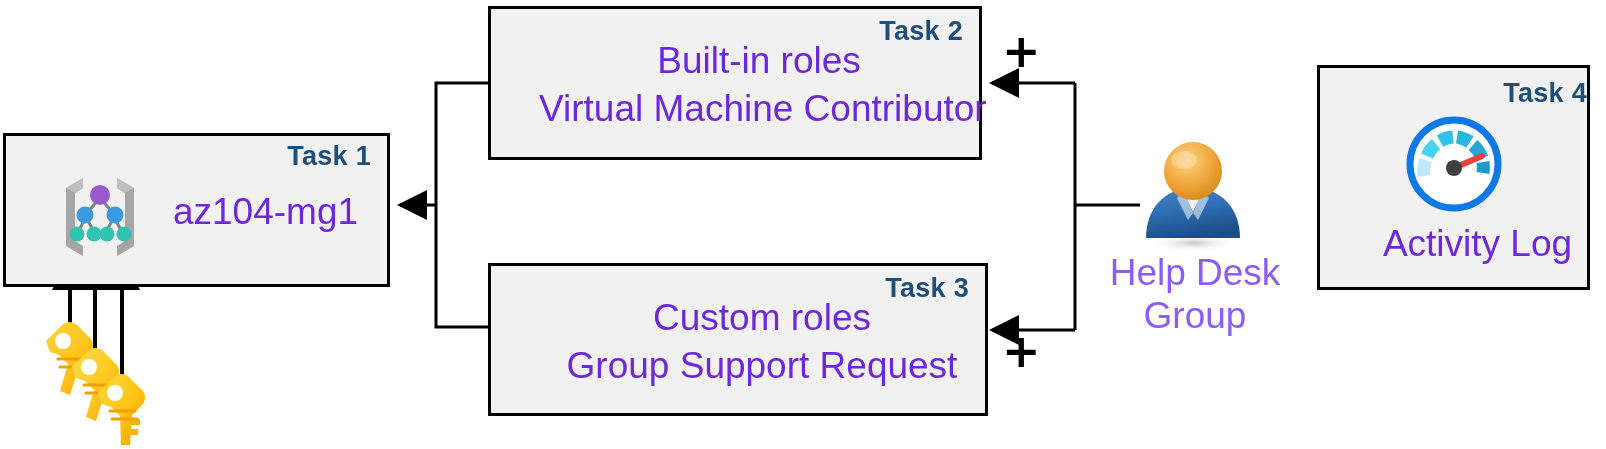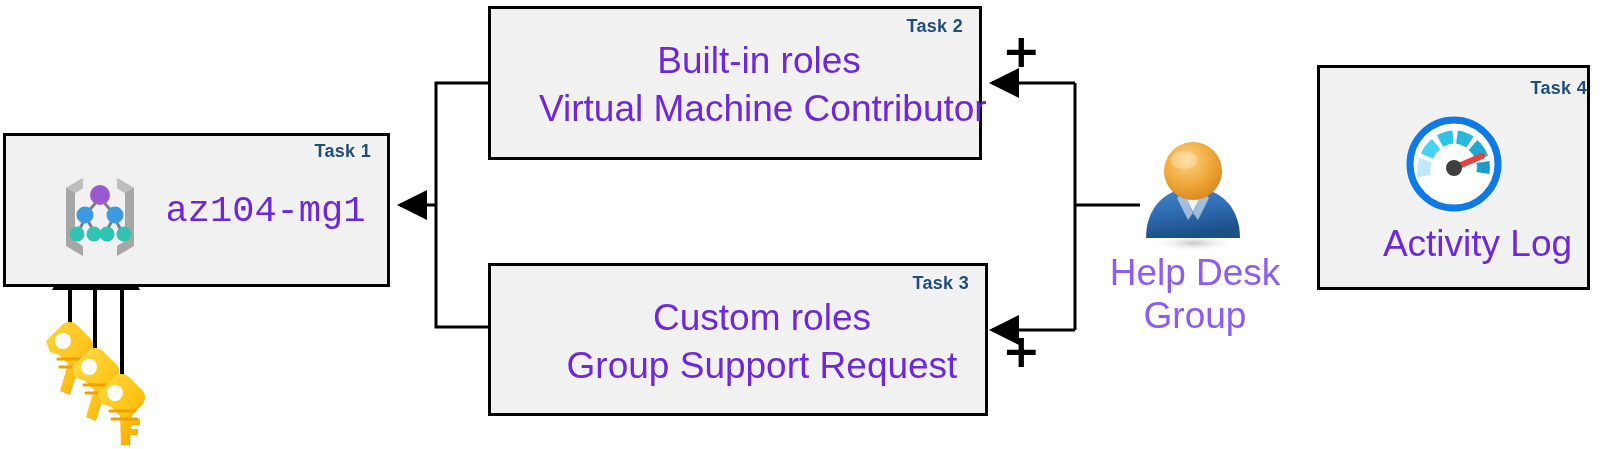--- a/index.html
+++ b/index.html
@@ -20,21 +20,21 @@
   .box {
     position: absolute;
     background: #f1f1f1;
     border: 3px solid #000000;
     box-sizing: border-box;
   }
   .task-label {
     position: absolute;
     color: #1f4e79;
     font-weight: bold;
-    font-size: 18px;
+    font-size: 27px;
     letter-spacing: 0.3px;
     white-space: nowrap;
   }
   .box-text {
     position: absolute;
     left: 0;
     right: 0;
     text-align: center;
     color: #6d28d9;
     font-size: 37px;
@@ -126,21 +126,21 @@
         <circle cx="50" cy="25" r="10" fill="#9b59d0"></circle>
         <circle cx="35" cy="45" r="8.5" fill="#3d9ae2"></circle>
         <circle cx="65" cy="45" r="8.5" fill="#3d9ae2"></circle>
         <circle cx="27" cy="64" r="7.5" fill="#2fc4b2"></circle>
         <circle cx="44" cy="64" r="7.5" fill="#2fc4b2"></circle>
         <circle cx="57" cy="64" r="7.5" fill="#2fc4b2"></circle>
         <circle cx="74" cy="64" r="7.5" fill="#2fc4b2"></circle>
       </svg>
     </span>
 
-    <span class="box-text" style="top:52px; left:90px; right:0; text-align:center;font-family:Liberation Mono, monospace;">az104-mg1</span>
+    <span class="box-text" style="top:52px; left:90px; right:0; text-align:center;">az104-mg1</span>
   </div>
 
   <div class="box" style="left:488px; top:6px; width:494px; height:154px;">
     <span class="task-label" style="right:16px; top:7px;">Task 2</span>
     <span class="box-text" style="top:28px;">Built-in roles</span>
     <span class="box-text" style="top:76px;">Virtual Machine Contributor</span>
   </div>
 
   <div class="box" style="left:488px; top:263px; width:500px; height:153px;">
     <span class="task-label" style="right:16px; top:7px;">Task 3</span>

